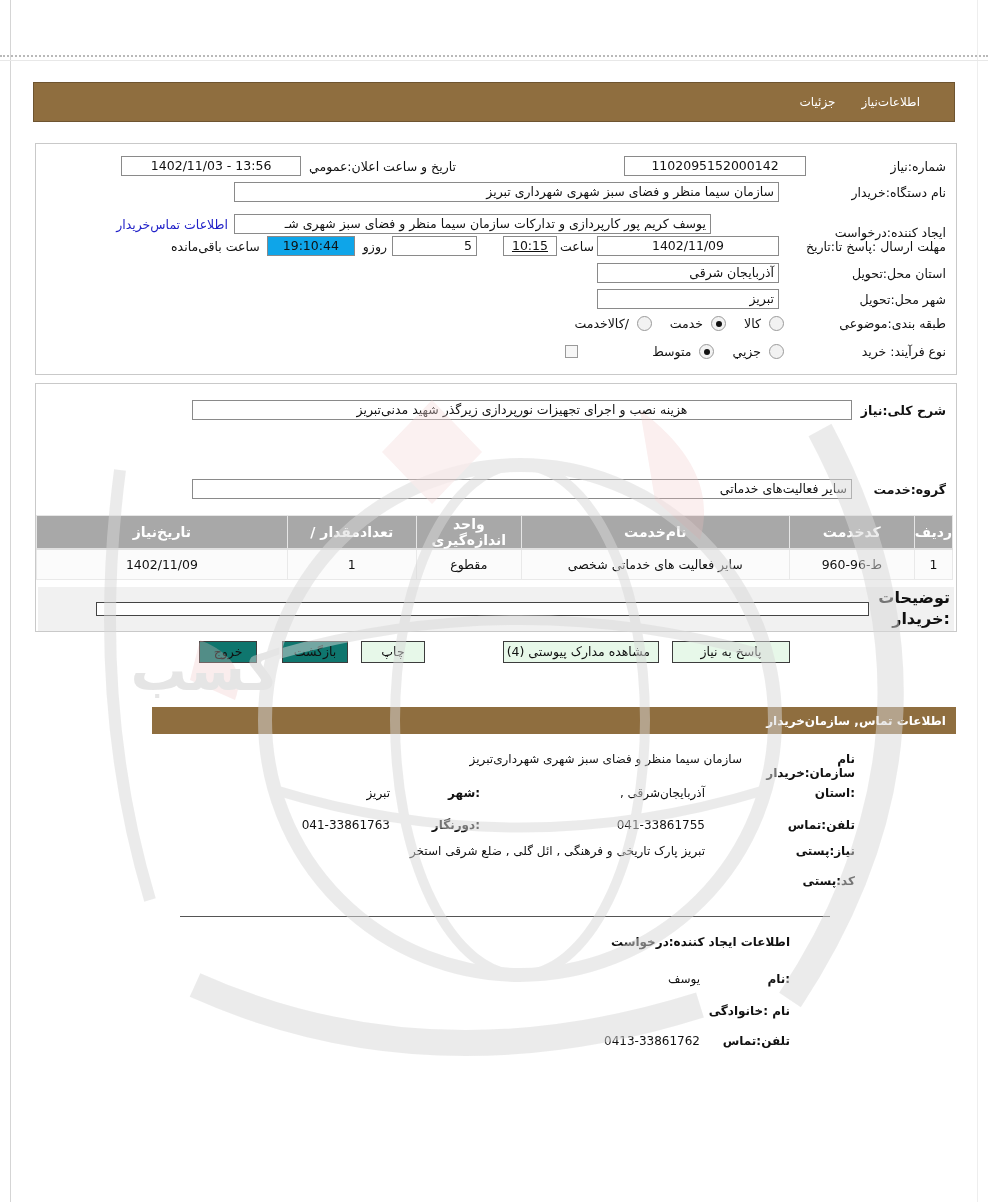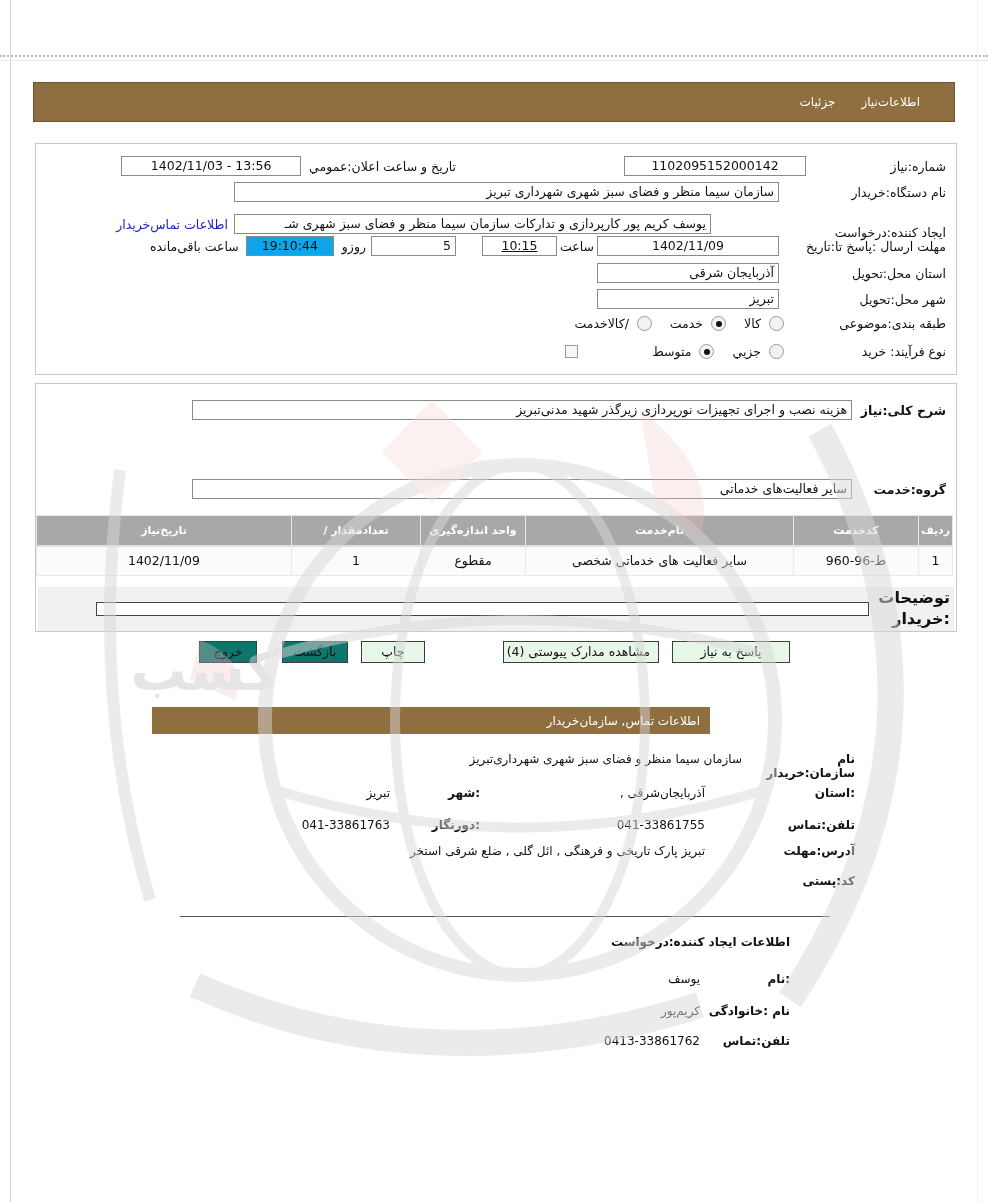--- a/index.html
+++ b/index.html
@@ -27,34 +27,34 @@
   .c { text-align:center; }
   .ltr { direction:ltr; }
   .beige { background:#0ea5e9; text-align:center; }
   .link { color:#2121c8; cursor:pointer; white-space:nowrap; }
 
   .radio { width:15px; height:15px; border-radius:50%; border:1px solid #9a9a9a; background:#f2f2f2; display:inline-block; position:relative; flex:0 0 auto; }
   .radio.sel::after { content:""; position:absolute; left:3.5px; top:3.5px; width:6px; height:6px; border-radius:50%; background:#111; }
   .chk { width:13px; height:13px; border:1px solid #9a9a9a; background:#f7f7f7; display:inline-block; flex:0 0 auto; }
 
   table.svc { position:absolute; top:131px; right:3px; left:2px; border-collapse:collapse; width:917px; }
-  table.svc th { background:#a8a8a8; color:#fff; font-weight:bold; font-size:11px; height:30px; border:1px solid #e6e6e6; }
+  table.svc th { background:#a8a8a8; color:#fff; font-weight:bold; font-size:14px; height:30px; border:1px solid #e6e6e6; }
   table.svc td { background:#fbfbfb; font-size:12.5px; height:30px; text-align:center; border:1px solid #e9e9e9; border-top:2px solid #e0e0e0; }
 
   .notes { position:absolute; top:203px; right:2px; left:2px; height:44px; background:#f1f1f1; display:flex; direction:rtl; align-items:center; }
   .notes .nlbl { width:58px; font-weight:bold; font-size:16px; line-height:1.3; text-align:right; padding-right:4px;margin-left:27px; }
   .notes .ninp { flex:1; margin-left:58px; height:14px; border:1px solid #444; background:#fff; }
 
   .btnrow { position:absolute; top:641px; right:198px; left:198px; display:flex; direction:rtl; align-items:center; }
   .btn { height:22px; border:1px solid #3c3c3c; font-size:12.5px; line-height:20px; text-align:center; cursor:pointer; padding:0 8px; white-space:nowrap; }
   .btn.green { background:#e7f8e9; }
   .btn.pink  { background:#0f766e; }
 
-  .bar2 { position:absolute; left:152px; top:707px; width:558px; height:27px; background:#8f6e3f;
-          color:#fff; font-weight:normal; font-size:12px; display:flex; align-items:center; direction:rtl; padding-right:10px; }
+  .bar2 { position:absolute; left:152px; top:707px; width:804px; height:27px; background:#8f6e3f;
+          color:#fff; font-weight:bold; font-size:12px; display:flex; align-items:center; direction:rtl; padding-right:10px; }
 
   .crow { position:absolute; left:152px; width:703px; display:flex; direction:rtl; align-items:flex-start; font-size:12px; }
   .crow .l1 { width:105px; font-weight:bold; text-align:right; }
   .crow .v1 { flex:1; padding-left:6px; padding-right:45px; }
   .crow .v1.wide { padding-right:8px; }
   .crow .l2 { width:80px; font-weight:bold; text-align:right; }
   .crow .v2 { width:130px; text-align:right; padding-right:10px; }
   .crow .v270 { flex:0 0 270px; padding-right:45px; }
 
   .divider { position:absolute; left:180px; top:916px; width:650px; border-top:1px solid #555; }
@@ -91,21 +91,21 @@
   </div>
   <div class="frow" style="top:64px;">
     <span class="lbl" style="width:140px;margin-top:17px;">ایجاد کننده:درخواست</span>
     <span class="inp" style="width:477px; margin-right:95px;">یوسف کریم پور کارپردازی و تدارکات سازمان سیما منظر و فضای سبز شهری شـ</span>
     <span class="link" style="margin-right:6px;">اطلاعات تماس‌خریدار</span>
   </div>
   <div class="frow" style="top:92px;">
     <span class="lbl" style="width:162px;">مهلت ارسال :پاسخ تا:تاریخ</span>
     <span class="inp c ltr" style="width:182px; margin-right:5px;">1402/11/09</span>
     <span class="lbl" style="margin-right:3px;">ساعت</span>
-    <span class="inp c ltr" style="width:75px; margin-right:3px;text-decoration:underline;">10:15</span>
+    <span class="inp c ltr" style="width:54px; margin-right:3px;text-decoration:underline;">10:15</span>
     <span class="inp ltr" style="width:85px; margin-right:26px; text-align:right; padding-left:6px;">5</span>
     <span class="lbl" style="margin-right:5px;">روزو</span>
     <span class="inp beige ltr" style="width:88px; margin-right:8px;">19:10:44</span>
     <span class="lbl" style="margin-right:7px;">ساعت باقی‌مانده</span>
   </div>
   <div class="frow" style="top:119px;">
     <span class="lbl" style="width:162px;">استان محل:تحویل</span>
     <span class="inp" style="width:182px; margin-right:5px;">آذربایجان شرقی</span>
   </div>
   <div class="frow" style="top:145px;">
@@ -127,21 +127,21 @@
     <span class="lbl" style="margin-right:8px;">جزیي</span>
     <span class="radio sel" style="margin-right:18px;"></span>
     <span class="lbl" style="margin-right:8px;margin-left:48px;">متوسط</span>
     <span class="chk" style="margin-right:26px;"></span>
   </div>
 </div>
 
 <div class="panel panel2">
   <div class="frow" style="top:16px;">
     <span class="blbl" style="width:92px;">شرح کلی:نیاز</span>
-    <span class="inp c" style="width:660px; margin-right:2px;text-align:right;">هزینه نصب و اجرای تجهیزات نورپردازی زیرگذر شهید مدنی‌تبریز</span>
+    <span class="inp c" style="width:660px; margin-right:2px;">هزینه نصب و اجرای تجهیزات نورپردازی زیرگذر شهید مدنی‌تبریز</span>
   </div>
   <div class="frow" style="top:95px;">
     <span class="blbl" style="width:92px;">گروه:خدمت</span>
     <span class="inp" style="width:660px; margin-right:2px;">سایر فعالیت‌های خدماتی</span>
   </div>
 
   <table class="svc">
     <colgroup>
         <col style="width:34px">
         <col style="width:125px">
@@ -203,39 +203,38 @@
   <span class="l2">:شهر</span>
   <span class="v2">تبریز</span>
 </div>
 <div class="crow" style="top:818px;">
   <span class="l1">تلفن:تماس</span>
   <span class="v270 ltr" style="text-align:right;">041-33861755</span>
   <span class="l2">:دورنگار</span>
   <span class="v2 ltr">041-33861763</span>
 </div>
 <div class="crow" style="top:844px;">
-  <span class="l1">آدرس:مهلت</span>
+  <span class="l1">نیاز:پستی</span>
   <span class="v1">تبریز پارک تاریخی و فرهنگی , ائل گلی , ضلع شرقی استخر</span>
 </div>
 <div class="crow" style="top:874px;">
   <span class="l1">کد:پستی</span>
 </div>
 
 <div class="divider"></div>
 
 <div class="krow" style="top:935px;">
   <span class="blbl">اطلاعات ایجاد کننده:درخواست</span>
 </div>
 <div class="krow" style="top:972px;">
   <span class="kl">:نام</span>
   <span class="kv">یوسف</span>
 </div>
 <div class="krow" style="top:1004px;">
   <span class="kl">نام :خانوادگی</span>
-  <span class="kv">کریم‌پور</span>
 </div>
 <div class="krow" style="top:1034px;">
   <span class="kl">تلفن:تماس</span>
   <span class="kv ltr" style="text-align:right;">0413-33861762</span>
 </div>
 
 <svg class="watermark" viewBox="0 0 988 1202" xmlns="http://www.w3.org/2000/svg">
   <g fill="none" stroke="#d9d9d9">
     <circle cx="520" cy="720" r="255" stroke-width="14"></circle>
     <ellipse cx="520" cy="720" rx="125" ry="255" stroke-width="10"></ellipse>

